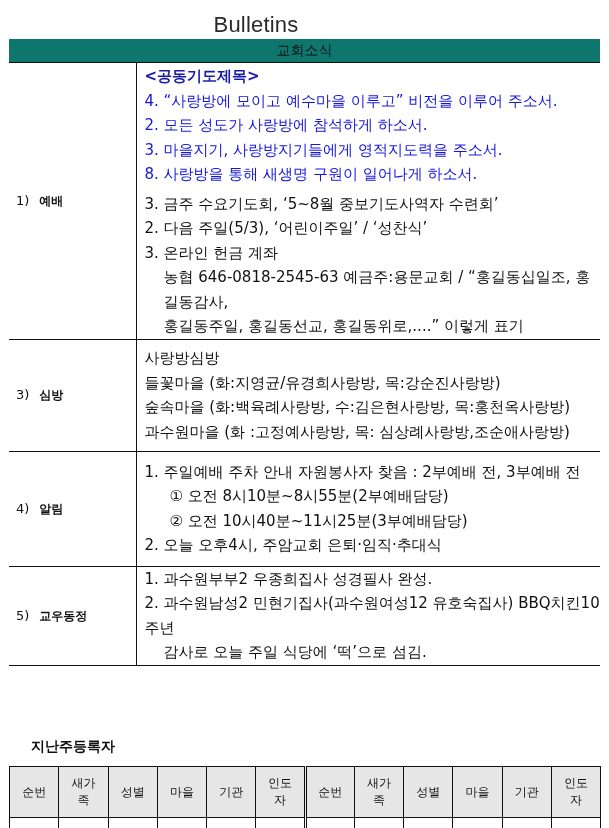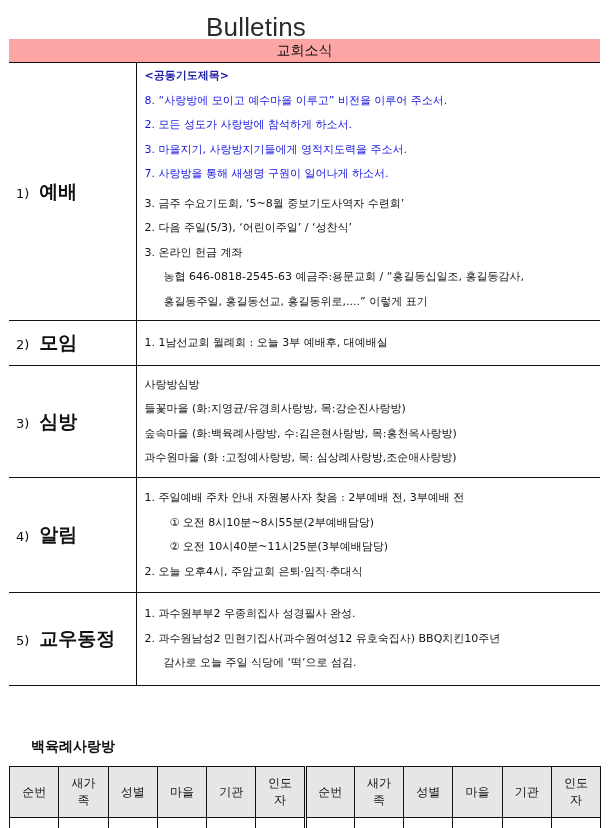--- a/index.html
+++ b/index.html
@@ -3,43 +3,43 @@
   <meta charset="utf-8">
   <style>
     html, body { margin: 0; padding: 0; background: #ffffff; }
     body {
       width: 609px; height: 828px; position: relative; overflow: hidden;
       font-family: "DejaVu Sans", sans-serif; color: #111;
     }
     .title {
       position: absolute; left: 0; top: 12px; width: 512px; text-align: center;
       font-family: "Liberation Sans", sans-serif; font-weight: 300;
-      font-size: 26px; color: #2a2a2a; letter-spacing: 0.2px;
+      font-size: 22px; color: #2a2a2a; letter-spacing: 0.2px;
     }
     .section-bar {
       position: absolute; left: 9px; top: 39px; width: 591px; height: 23px;
-      background: #fca5a5; text-align: center; font-size: 14px; line-height: 23px;
+      background: #0f766e; text-align: center; font-size: 14px; line-height: 23px;
       color: #111;
     }
     table.main {
       position: absolute; left: 9px; top: 62px; width: 591px;
       border-collapse: collapse; table-layout: fixed;
     }
     table.main td {
       border-top: 1.5px solid #111; border-bottom: 1.5px solid #111;
       vertical-align: middle; padding: 0;
     }
     table.main td.label {
       width: 127px; border-right: 1.5px solid #111;
       font-size: 14px; padding-left: 7px; box-sizing: border-box;
     }
     table.main td.label .num { font-size: 13px; font-weight: normal; margin-right: 10px; }
-    table.main td.label .name { font-weight: bold; font-size: 19px; }
+    table.main td.label .name { font-weight: bold; font-size: 12px; }
     table.main td.content {
-      padding-left: 8px; font-size: 11px; line-height: 24.5px; color: #111;
+      padding-left: 8px; font-size: 15px; line-height: 24.5px; color: #111;
     }
     .blue { color: #1515e0; }
     .heading-blue { color: #1a1aa8; font-weight: bold; }
     .indent { padding-left: 19px; }
     .indent2 { padding-left: 25px; }
     .gap { height: 5px; }
     .reg-title {
       position: absolute; left: 31px; top: 738px; font-size: 14px; font-weight: bold;
       color: #111;
     }
@@ -62,41 +62,33 @@
 
 <table class="main">
 
   <tbody>
       <tr style="height:258px;">
     <td class="label">
       <span class="num">1)</span><span class="name">예배</span>
     </td>
     <td class="content" style="vertical-align:top; padding-top:1px;">
       <div class="heading-blue">&lt;공동기도제목&gt;</div>
-      <div class="blue">8. “사랑방에 모이고 예수마을 이루고” 비전을 이루어 주소서.</div>
+      <div class="blue">4. “사랑방에 모이고 예수마을 이루고” 비전을 이루어 주소서.</div>
       <div class="blue">2. 모든 성도가 사랑방에 참석하게 하소서.</div>
       <div class="blue">3. 마을지기, 사랑방지기들에게 영적지도력을 주소서.</div>
-      <div class="blue">7. 사랑방을 통해 새생명 구원이 일어나게 하소서.</div>
+      <div class="blue">8. 사랑방을 통해 새생명 구원이 일어나게 하소서.</div>
       <div class="gap"></div>
       <div>3. 금주 수요기도회, ‘5~8월 중보기도사역자 수련회’</div>
       <div>2. 다음 주일(5/3), ‘어린이주일’ / ‘성찬식’</div>
       <div>3. 온라인 헌금 계좌</div>
       <div class="indent">농협 646-0818-2545-63 예금주:용문교회 / “홍길동십일조, 홍길동감사,</div>
       <div class="indent">홍길동주일, 홍길동선교, 홍길동위로,....” 이렇게 표기</div>
     </td>
   </tr>
 
-  <tr style="height:45px;">
-    <td class="label">
-      <span class="num">2)</span><span class="name">모임</span>
-    </td>
-    <td class="content">
-      <div>1. 1남선교회 월례회 : 오늘 3부 예배후, 대예배실</div>
-    </td>
-  </tr>
 
   <tr style="height:112px;">
     <td class="label">
       <span class="num">3)</span><span class="name">심방</span>
     </td>
     <td class="content">
       <div>사랑방심방</div>
       <div>들꽃마을 (화:지영균/유경희사랑방, 목:강순진사랑방)</div>
       <div>숲속마을 (화:백육례사랑방, 수:김은현사랑방, 목:홍천옥사랑방)</div>
       <div>과수원마을 (화 :고정예사랑방, 목: 심상례사랑방,조순애사랑방)</div>
@@ -122,21 +114,21 @@
     <td class="content">
       <div>1. 과수원부부2 우종희집사 성경필사 완성.</div>
       <div>2. 과수원남성2 민현기집사(과수원여성12 유호숙집사) BBQ치킨10주년</div>
       <div class="indent">감사로 오늘 주일 식당에 ‘떡’으로 섬김.</div>
     </td>
   </tr>
 
 </tbody>
   </table>
 
-<div class="reg-title">백육례사랑방</div>
+<div class="reg-title">지난주등록자</div>
 
 <table class="reg">
   <tbody>
       <tr class="hdr">
     <td>순번</td>
     <td>새가족</td>
     <td>성별</td>
     <td>마을</td>
     <td>기관</td>
     <td class="split">인도자</td>

